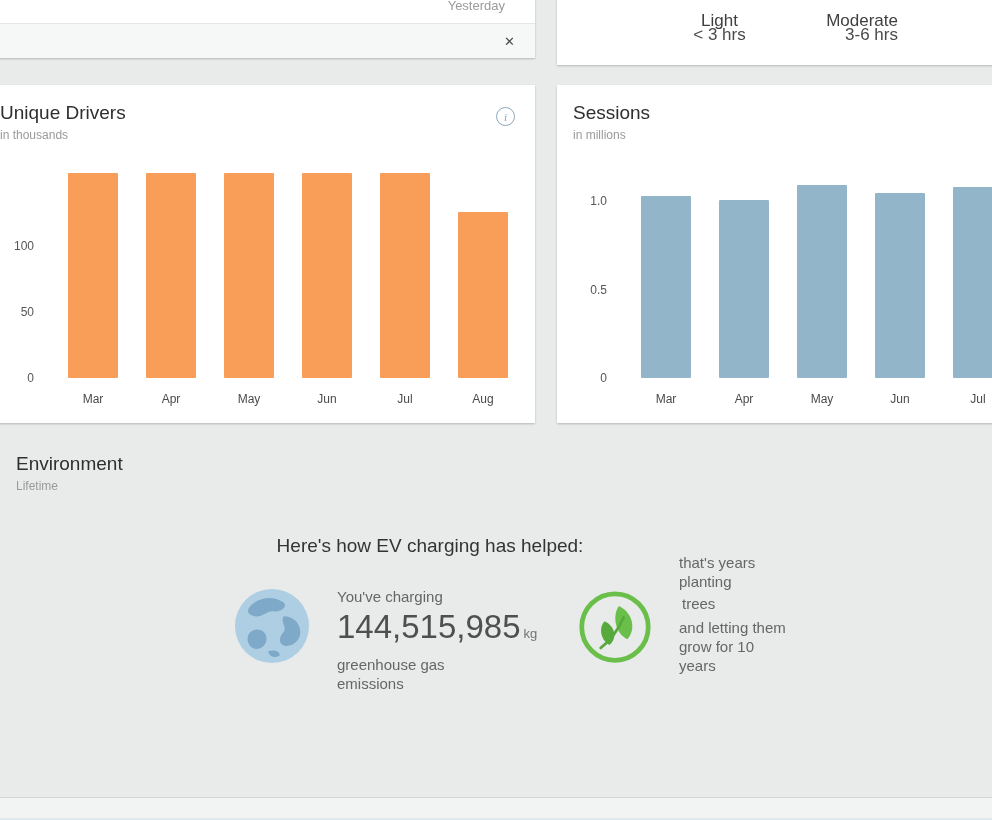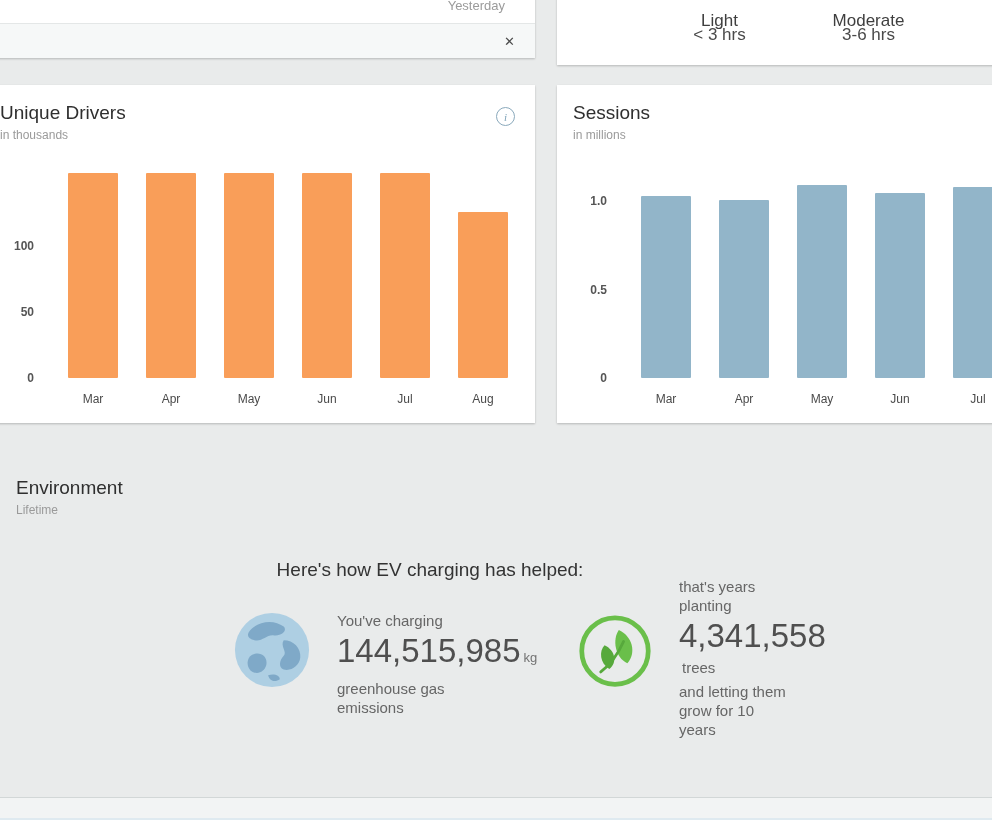--- a/index.html
+++ b/index.html
@@ -12,41 +12,41 @@
   .yesterday{position:absolute;top:28px;right:30px;font-size:13px;color:#9b9b9b;}
   .tl-divider{position:absolute;top:53px;left:0;right:0;border-top:1px solid #e4e7e7;}
   .close-row{position:absolute;top:54px;left:0;right:0;bottom:0;background:#f6f8f8;}
   .close-btn{position:absolute;right:16px;top:50%;transform:translateY(-50%);font-size:13px;color:#4a4a4a;cursor:pointer;line-height:1;padding:4px;}
 
   
   #top-right-card{left:557px;top:-40px;width:551px;height:105px;}
   .legend-item{position:absolute;top:54px;text-align:center;color:#3f3f3f;font-size:17px;line-height:14px;}
   .legend-item .range{color:#4a4a4a;}
   #legend-light{left:120px;width:85px;}
-  #legend-moderate{left:264px;width:95px;}
+  #legend-moderate{left:246px;width:95px;text-align:right;}
 
   
   .chart-card{top:85px;width:551px;height:338px;padding:16px;box-sizing:border-box;}
   #drivers-card{left:-16px;}
   #sessions-card{left:557px;}
   .chart-title{font-size:19px;color:#2f2f2f;line-height:24px;}
   .chart-sub{font-size:12px;color:#9a9a9a;margin-top:3px;line-height:15px;}
   .info-icon{position:absolute;top:22px;right:20px;width:17px;height:17px;border:1px solid #8aa9bc;border-radius:50%;
     color:#7da2b8;font-size:11px;font-family:"Liberation Serif",serif;font-style:italic;
     display:flex;align-items:center;justify-content:center;cursor:pointer;}
   .chart-body{display:flex;margin-top:23px;}
   .yaxis{position:relative;width:44px;height:212px;flex:none;}
-  .ytick{position:absolute;right:10px;font-size:12px;color:#555;line-height:14px;font-weight:bold;}
+  .ytick{position:absolute;right:10px;font-size:12px;color:#555;line-height:14px;}
   .plot{position:relative;display:flex;align-items:flex-end;height:212px;padding-left:10px;}
   .bar-col{position:relative;width:78px;height:212px;flex:none;display:flex;align-items:flex-end;justify-content:center;}
   .bar{width:50px;border-radius:1px;}
   .xlabel{position:absolute;top:226px;left:0;width:100%;text-align:center;font-size:12px;color:#4a4a4a;}
 
   
-  #environment{position:absolute;left:0;top:455px;width:928px;}
+  #environment{position:absolute;left:0;top:431px;width:928px;}
   .env-title{font-size:19px;color:#2f2f2f;margin:22px 0 0 16px;}
   .env-sub{font-size:12px;color:#9a9a9a;margin:4px 0 0 16px;}
   .env-headline{width:860px;text-align:center;font-size:19px;color:#333;margin-top:42px;}
   .env-stats{display:flex;align-items:flex-start;margin-top:30px;}
   .stat{display:flex;}
   #stat-avoided{margin-left:233px;}
   #stat-trees{margin-left:60px;margin-top:-34px;}
   #stat-trees .leaf-wrap{margin-top:36px;}
   .stat-text{margin-left:26px;max-width:180px;}
   .stat-intro,.stat-caption{font-size:15px;color:#666;line-height:19px;}
@@ -185,21 +185,20 @@
           <svg width="76" height="76" viewBox="0 0 80 80">
             <circle cx="40" cy="40" r="35" fill="none" stroke="#6ABF4A" stroke-width="5"></circle>
             <path d="M44 18 C58 24 63 42 53 53 C40 47 37 28 44 18 Z" fill="#6ABF4A"></path>
             <path d="M29 34 C40 39 43 52 34 59 C24 53 23 40 29 34 Z" fill="#57A93C"></path>
             <path d="M25 62 C33 56 42 46 49 30" stroke="#57A93C" stroke-width="3" fill="none" stroke-linecap="round"></path>
           </svg>
         </span>
         <div class="stat-text">
           <div class="stat-intro pre">that's years
 planting</div>
-          <div class="stat-value">4,341,558</div>
           <div class="stat-unit-label">trees</div>
           <div class="stat-caption pre">and letting them
 grow for 10
 years</div>
         </div>
       </div>
 
     </div>
   </div>
 

